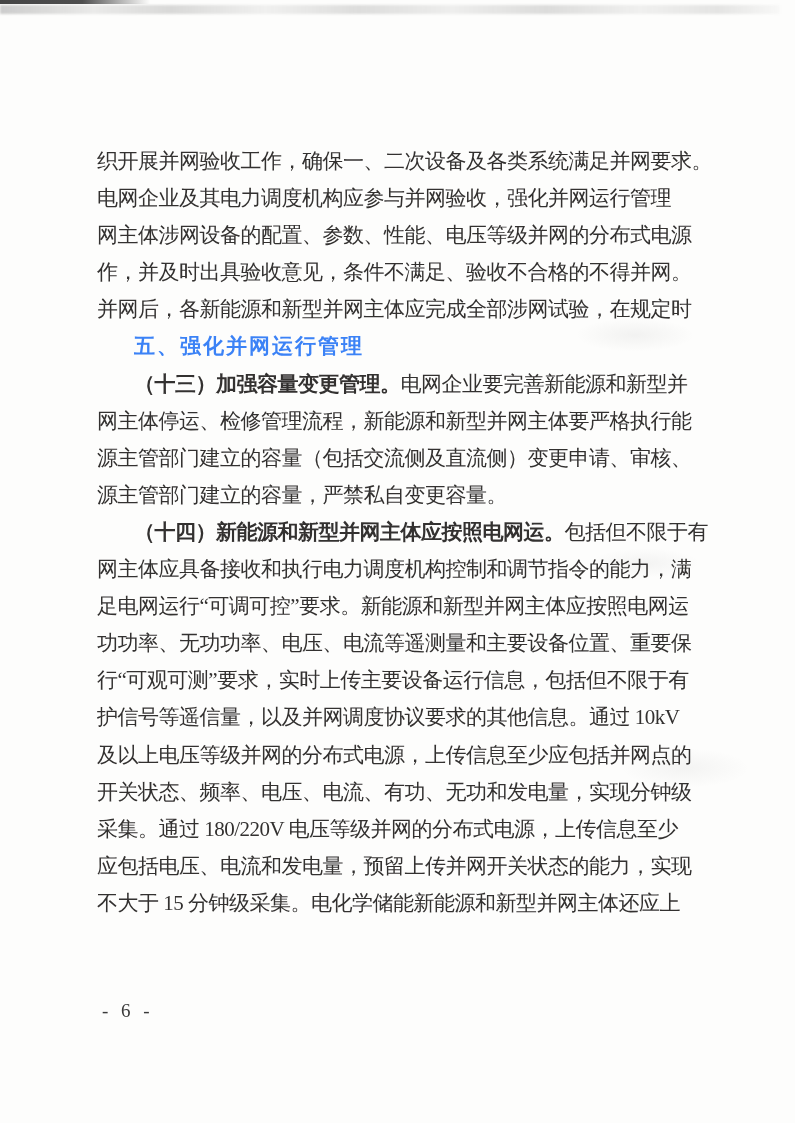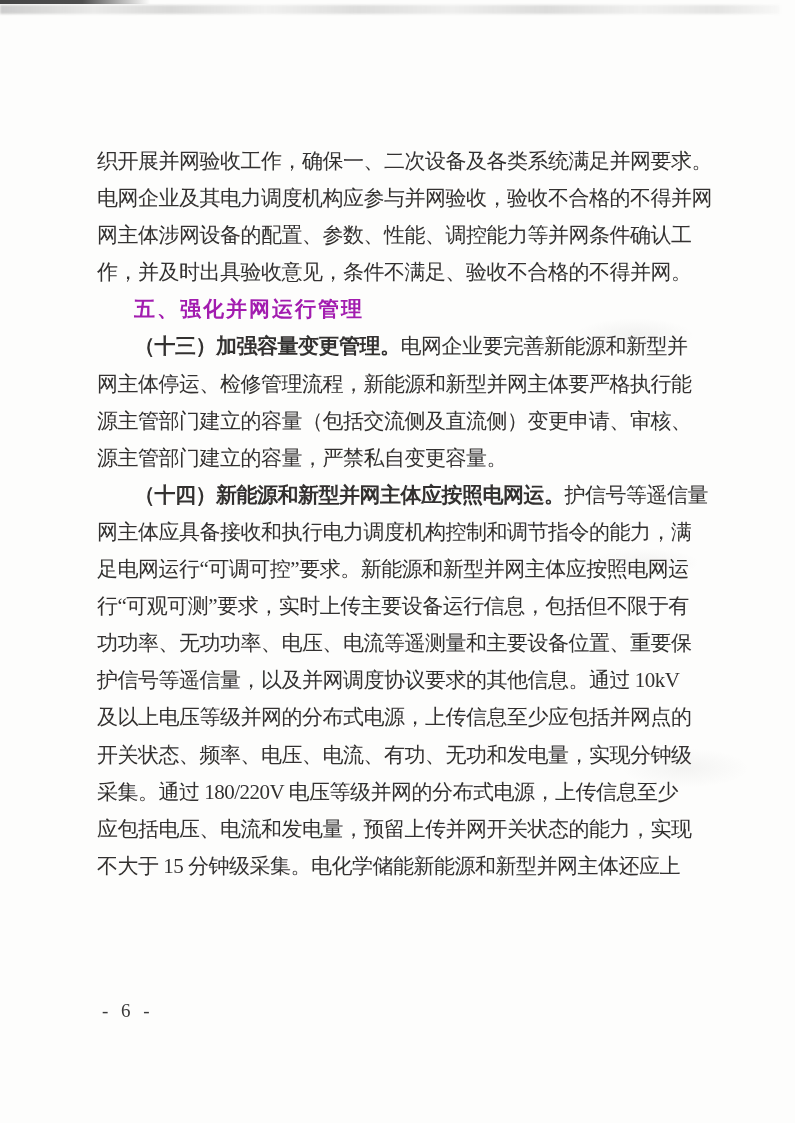--- a/index.html
+++ b/index.html
@@ -38,54 +38,55 @@
     color:#333130;
   }
   .line{
     height:37.1px;line-height:37.1px;
     font-size:21px;letter-spacing:-0.5px;
     white-space:nowrap;
   }
   .line.indent{padding-left:37px;}
   .line.heading{
     font-family:"DejaVu Sans","Liberation Sans",sans-serif;
-    font-weight:700;font-size:21px;letter-spacing:2px;color:#a21caf;
+    font-weight:700;font-size:21px;letter-spacing:2px;color:#3b82f6;
   }
   .em{font-weight:700;}
   .page-number{
     position:absolute;left:102px;top:1000px;
     font-size:19px;letter-spacing:4px;color:#3a3a3a;
     font-family:"Liberation Serif","DejaVu Serif",serif;
   }
 </style>
 </head>
 <body>
 
 <div class="page">
   <div class="scan-top-line"></div>
   <div class="scan-top-haze"></div>
   <div class="smudge smudge-1"></div>
   <div class="smudge smudge-2"></div>
   <div class="smudge smudge-3"></div>
 
   <div class="text-block" id="lines-container">
       <div class="line"><span>织开展并网验收工作，确保一、二次设备及各类系统满足并网要求。</span></div>
-      <div class="line"><span>电网企业及其电力调度机构应参与并网验收，验收不合格的不得并网</span></div>
-      <div class="line"><span>网主体涉网设备的配置、参数、性能、调控能力等并网条件确认工</span></div>
+      <div class="line"><span>电网企业及其电力调度机构应参与并网验收，强化并网运行管理</span></div>
+      <div class="line"><span>网主体涉网设备的配置、参数、性能、电压等级并网的分布式电源</span></div>
       <div class="line"><span>作，并及时出具验收意见，条件不满足、验收不合格的不得并网。</span></div>
+      <div class="line"><span>并网后，各新能源和新型并网主体应完成全部涉网试验，在规定时</span></div>
       <div class="line indent heading"><span class="em">五、强化并网运行管理</span></div>
       <div class="line indent"><span class="em">（十三）加强容量变更管理。</span><span>电网企业要完善新能源和新型并</span></div>
       <div class="line"><span>网主体停运、检修管理流程，新能源和新型并网主体要严格执行能</span></div>
       <div class="line"><span>源主管部门建立的容量（包括交流侧及直流侧）变更申请、审核、</span></div>
       <div class="line"><span>源主管部门建立的容量，严禁私自变更容量。</span></div>
-      <div class="line indent"><span class="em">（十四）新能源和新型并网主体应按照电网运。</span><span>护信号等遥信量</span></div>
+      <div class="line indent"><span class="em">（十四）新能源和新型并网主体应按照电网运。</span><span>包括但不限于有</span></div>
       <div class="line"><span>网主体应具备接收和执行电力调度机构控制和调节指令的能力，满</span></div>
       <div class="line"><span>足电网运行“可调可控”要求。新能源和新型并网主体应按照电网运</span></div>
+      <div class="line"><span>功功率、无功功率、电压、电流等遥测量和主要设备位置、重要保</span></div>
       <div class="line"><span>行“可观可测”要求，实时上传主要设备运行信息，包括但不限于有</span></div>
-      <div class="line"><span>功功率、无功功率、电压、电流等遥测量和主要设备位置、重要保</span></div>
       <div class="line"><span>护信号等遥信量，以及并网调度协议要求的其他信息。通过 10kV</span></div>
       <div class="line"><span>及以上电压等级并网的分布式电源，上传信息至少应包括并网点的</span></div>
       <div class="line"><span>开关状态、频率、电压、电流、有功、无功和发电量，实现分钟级</span></div>
       <div class="line"><span>采集。通过 180/220V 电压等级并网的分布式电源，上传信息至少</span></div>
       <div class="line"><span>应包括电压、电流和发电量，预留上传并网开关状态的能力，实现</span></div>
       <div class="line"><span>不大于 15 分钟级采集。电化学储能新能源和新型并网主体还应上</span></div>
     </div>
 
   <div class="page-number">- 6 -</div>
 </div>

